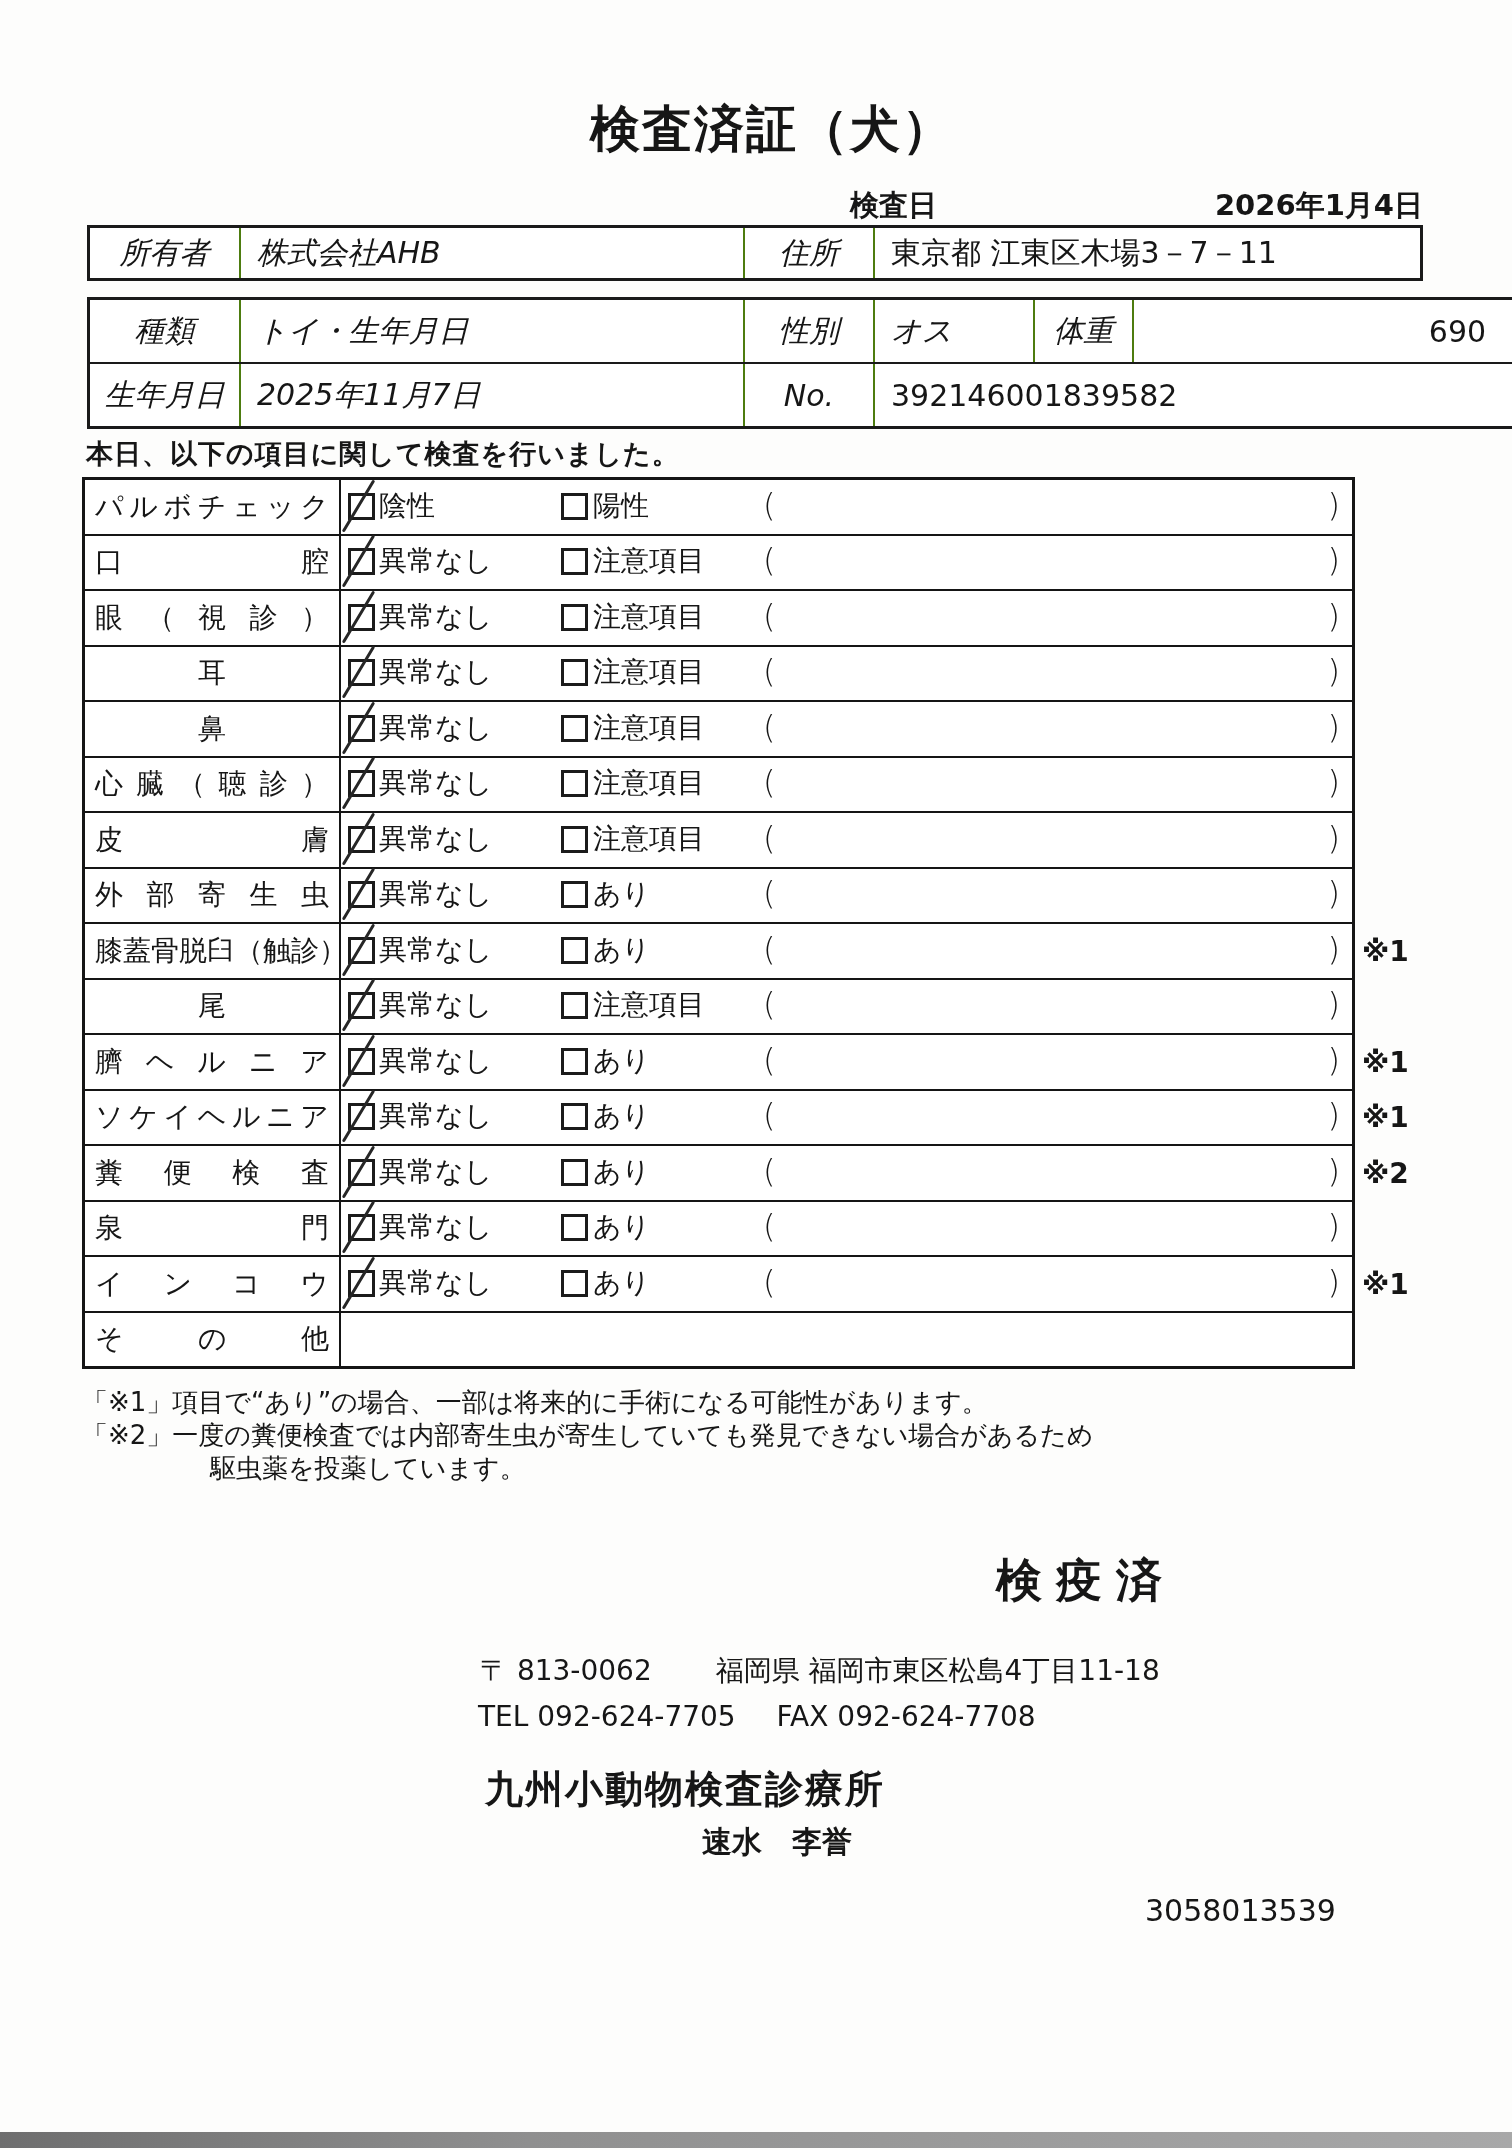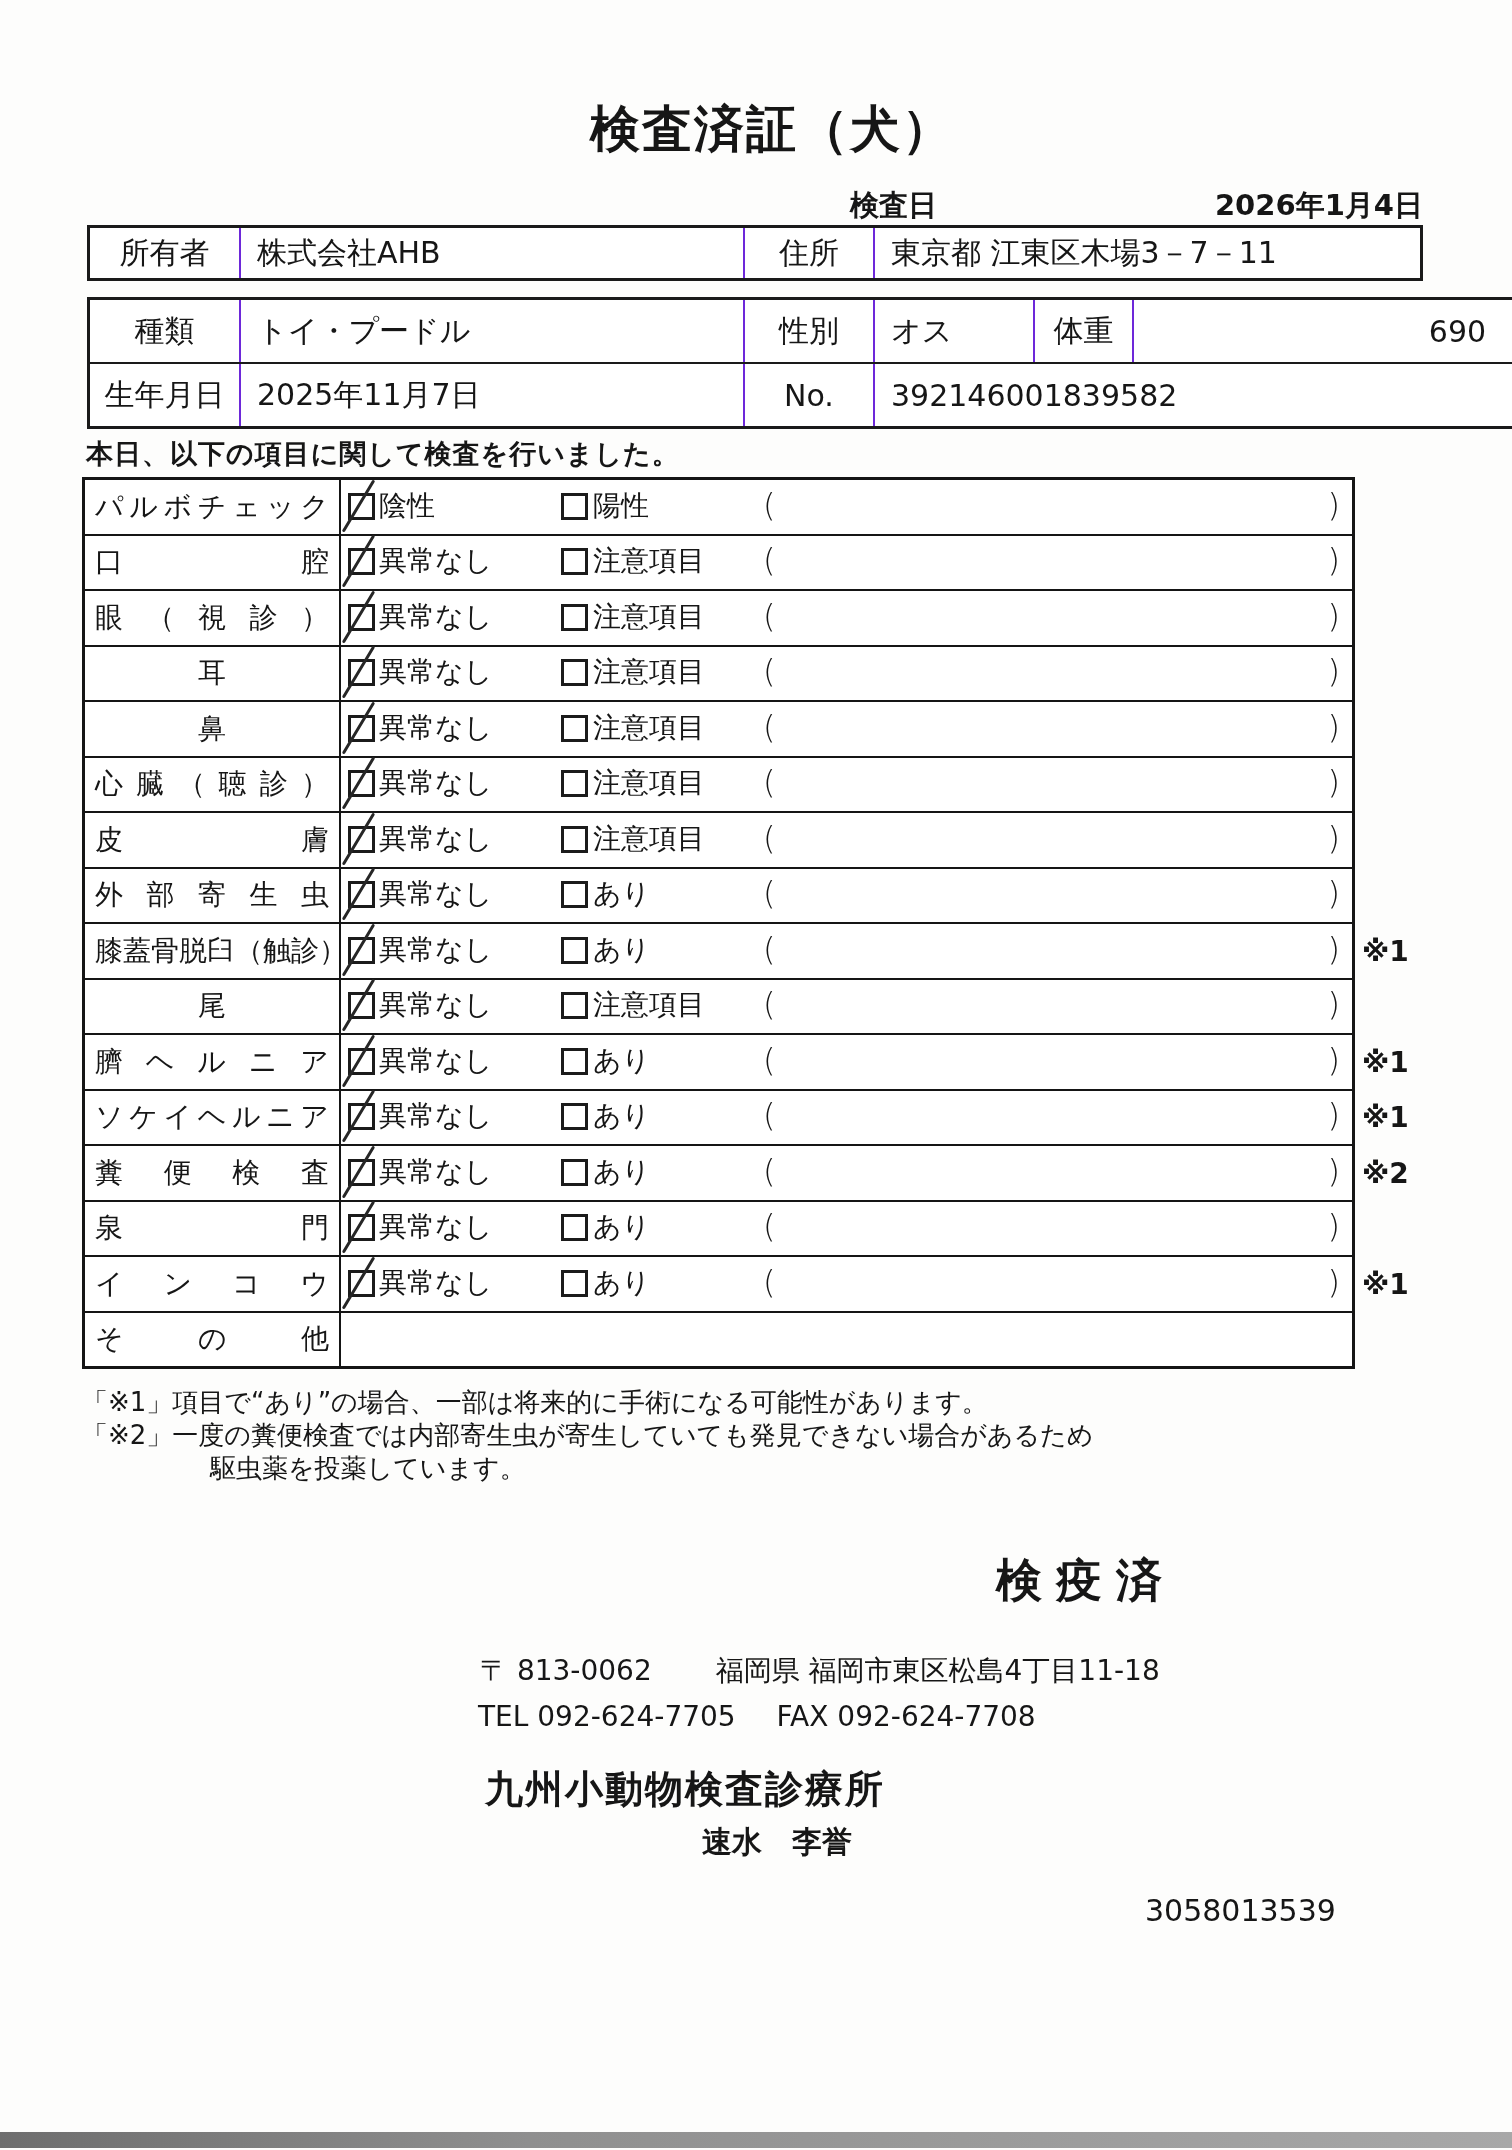--- a/index.html
+++ b/index.html
@@ -14,21 +14,21 @@
   .title{left:590px;top:96px;font-size:50px;font-weight:bold;letter-spacing:2px;white-space:nowrap;}
   .insp-date-label{left:850px;top:186px;font-size:29px;font-weight:bold;}
   .insp-date{right:89px;top:186px;font-size:29px;font-weight:bold;}
   
   .info-table{border:3px solid #1a1a1a;box-sizing:border-box;background:#fff;}
   .tableA{left:87px;top:225px;width:1336px;height:56px;display:flex;}
   .tableB{left:87px;top:297px;width:1464px;height:132px;display:flex;flex-direction:column;}
   .trow{display:flex;flex:1;min-height:0;}
   .trow.rule{border-bottom:2px solid #1a1a1a;}
   .cell{display:flex;align-items:center;font-size:30px;box-sizing:border-box;min-width:0;white-space:nowrap;}
-  .cell.rt{border-right:2px solid #6d28d9;}
+  .cell.rt{border-right:2px solid #4d7c0f;font-style:italic;}
   .cell.ctr{justify-content:center;}
   .cell.lft{padding-left:16px;}
   .w-label{width:151px;}
   .w-val{width:504px;}
   .w-sub{width:130px;}
   .w-sex{width:160px;}
   .w-wt{width:99px;}
   .w-rest{flex:1;}
   .weight-cell{justify-content:flex-end;padding-right:18px;gap:28px;}
   .weight-unit{font-size:25px;}
@@ -80,21 +80,21 @@
   <div class="abs info-table tableA">
     <div class="cell ctr rt w-label">所有者</div>
     <div class="cell lft rt w-val">株式会社AHB</div>
     <div class="cell ctr rt w-sub">住所</div>
     <div class="cell lft w-rest">東京都 江東区木場3－7－11</div>
   </div>
 
   <div class="abs info-table tableB">
     <div class="trow rule">
       <div class="cell ctr rt w-label">種類</div>
-      <div class="cell lft rt w-val">トイ・プードル</div>
+      <div class="cell lft rt w-val">トイ・生年月日</div>
       <div class="cell ctr rt w-sub">性別</div>
       <div class="cell lft rt w-sex">オス</div>
       <div class="cell ctr rt w-wt">体重</div>
       <div class="cell weight-cell w-rest">
         <span>690</span>
         <span class="weight-unit">g</span>
       </div>
     </div>
     <div class="trow">
       <div class="cell ctr rt w-label">生年月日</div>

